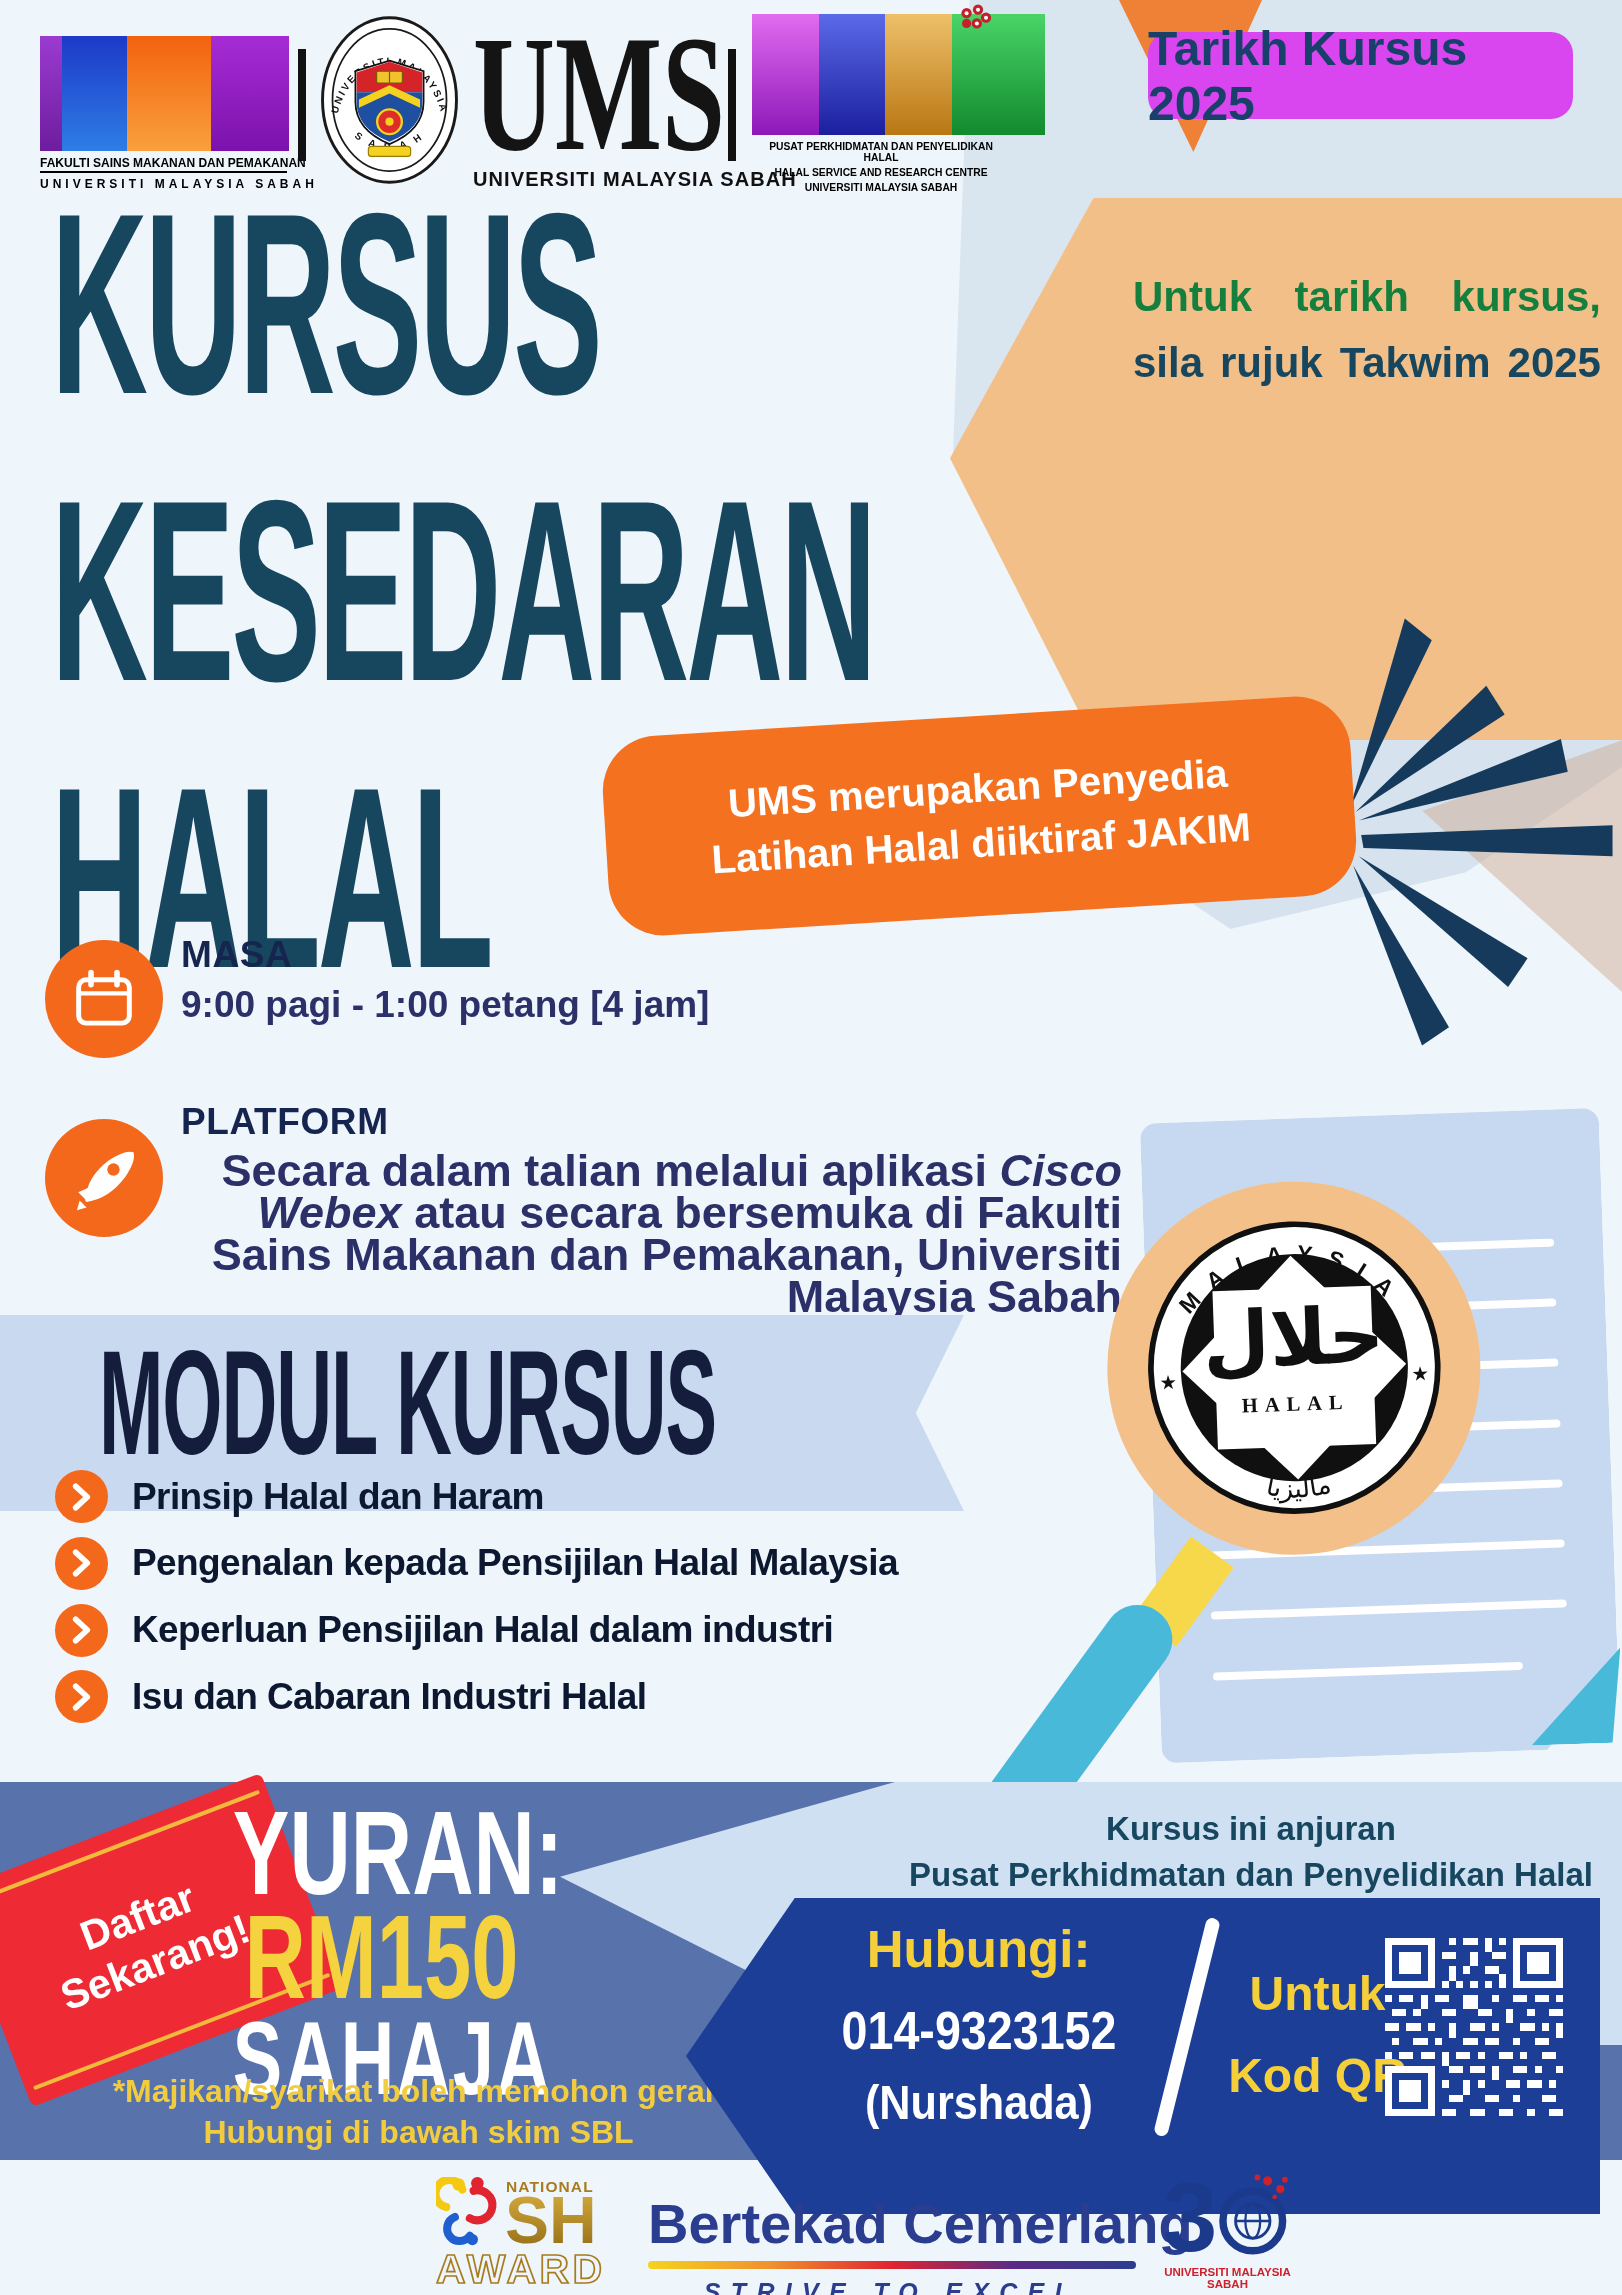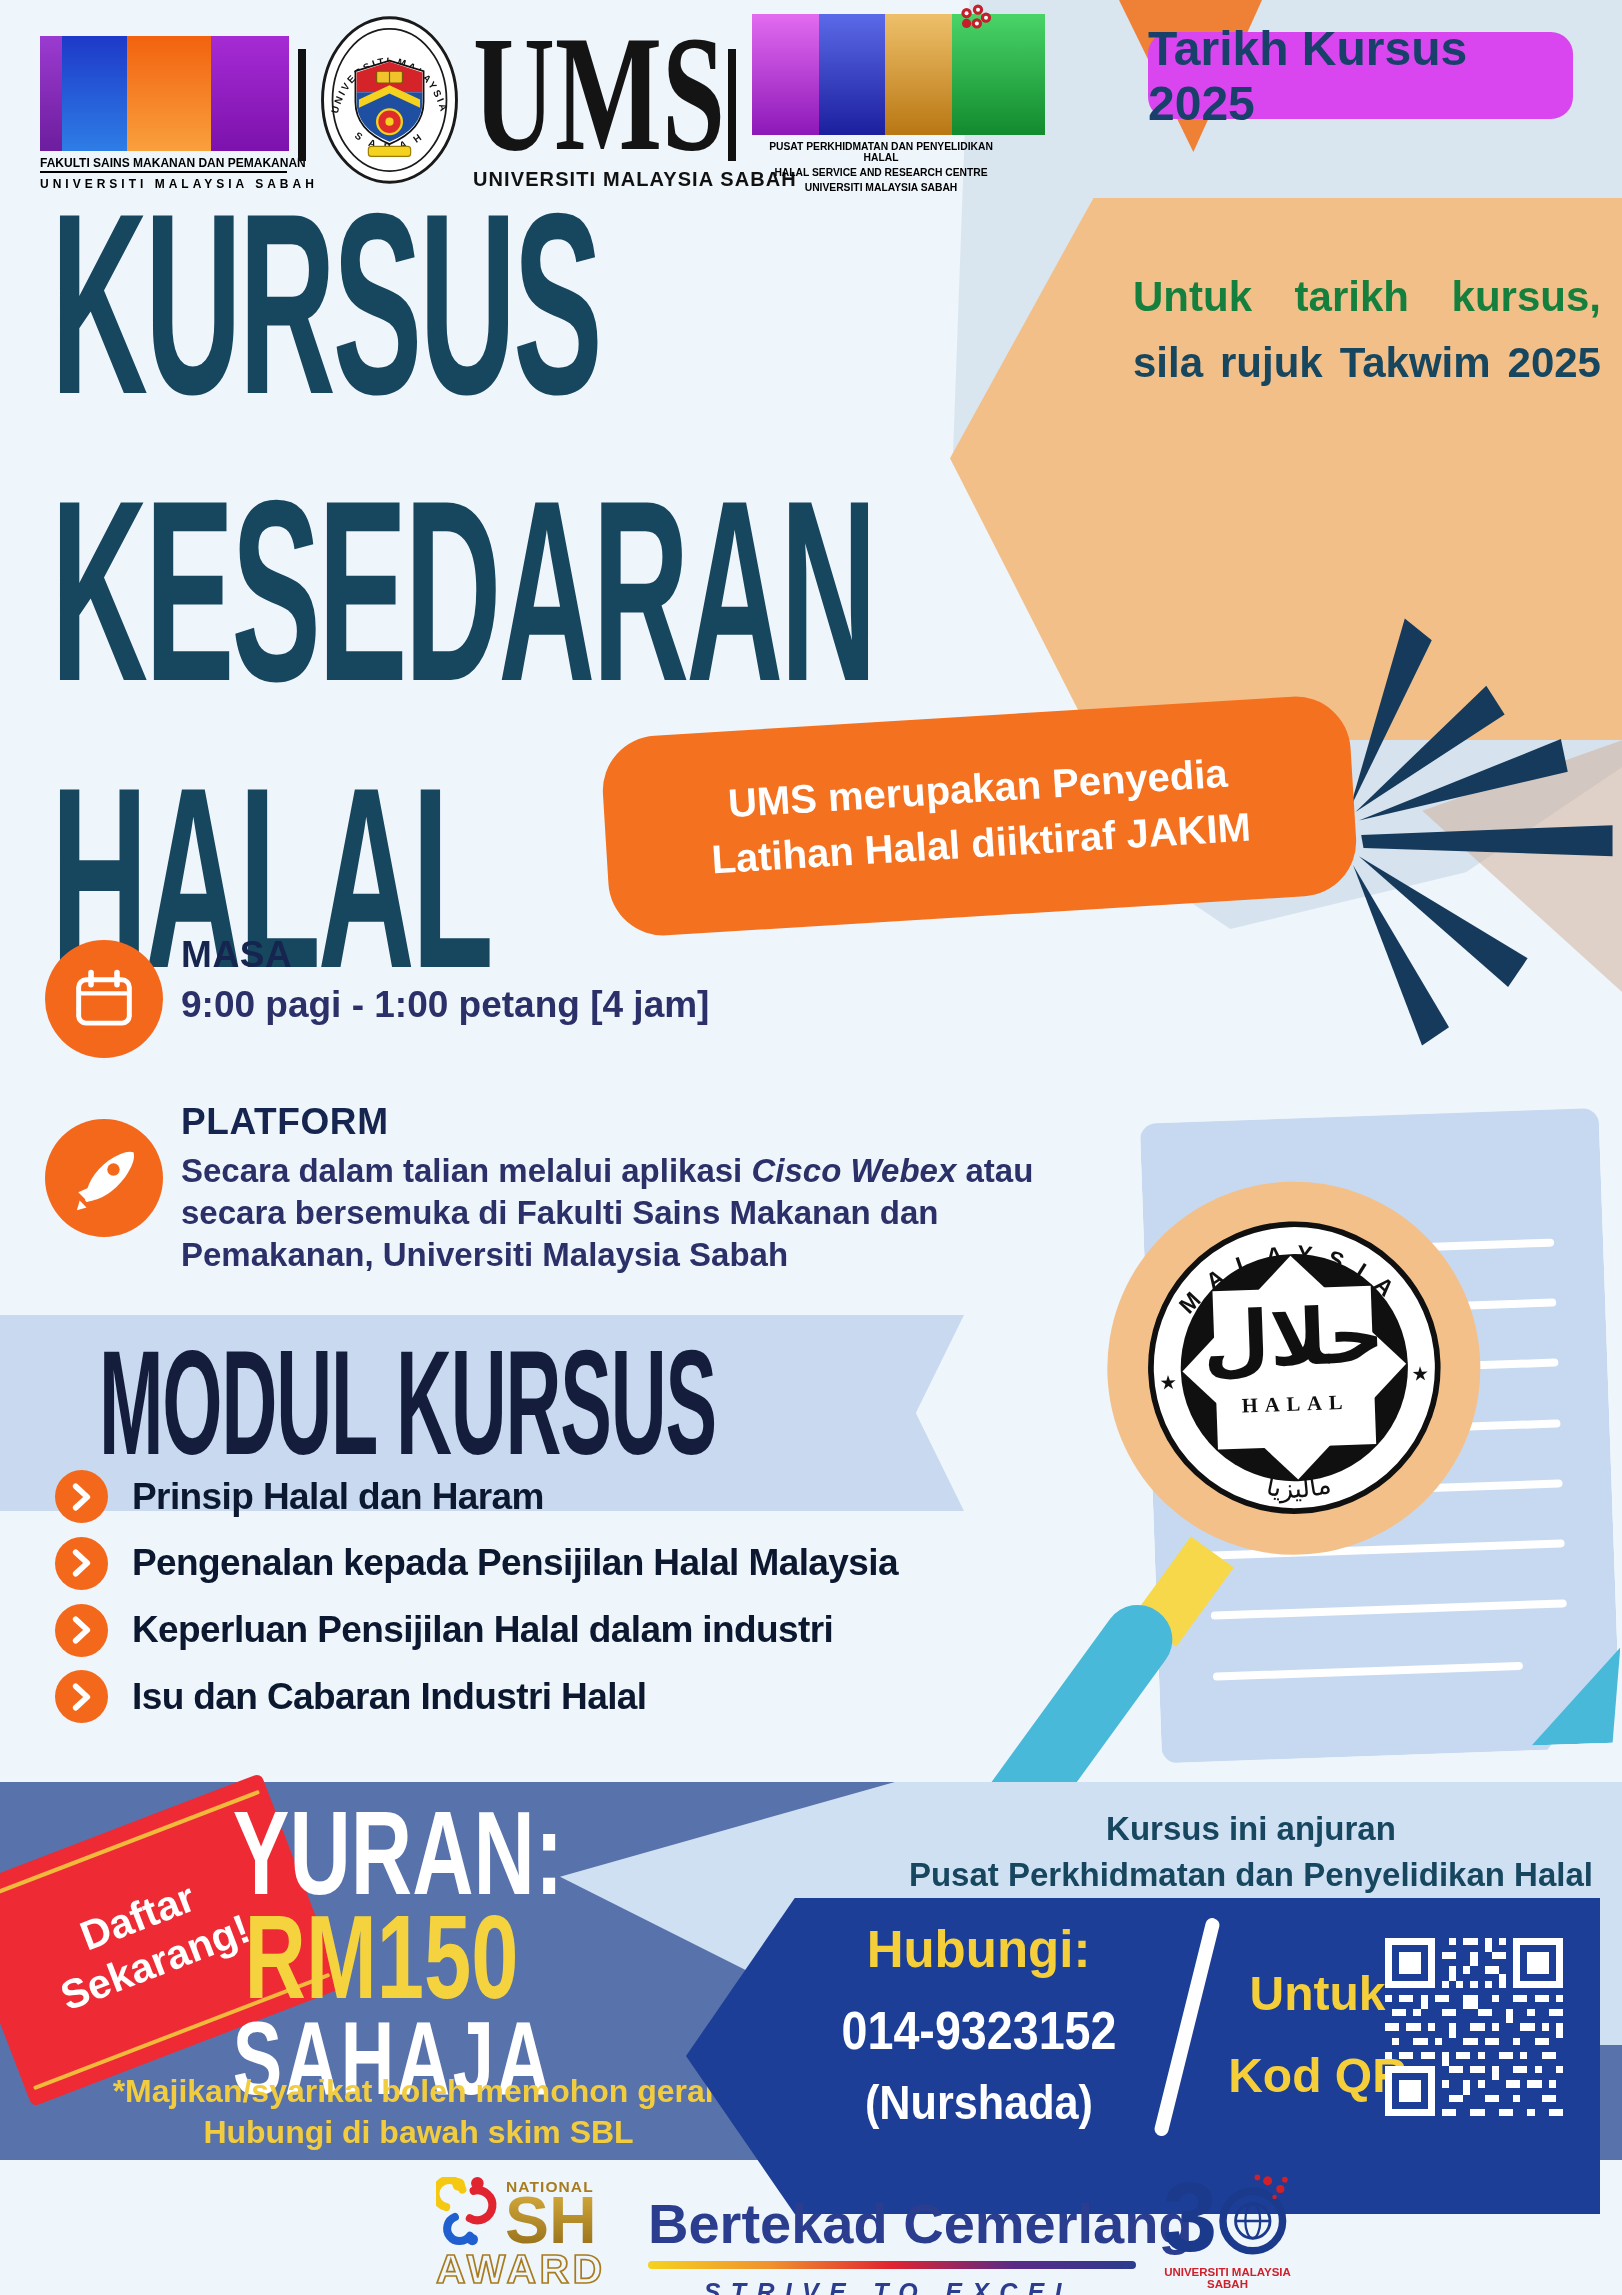--- a/index.html
+++ b/index.html
@@ -202,21 +202,21 @@
   <div class="abs icon-circle" style="left:45px;top:1119px;">
     <svg width="69" height="69" viewBox="0 0 100 100">
       <path d="M22 82 Q24 48 56 24 Q80 8 92 12 Q96 24 80 48 Q56 80 24 84 Z" fill="#fff"></path>
       <circle cx="63" cy="37" r="9" fill="#f4681c"></circle>
       <path d="M30 62 L12 70 L26 84 Z" fill="#fff"></path>
       <path d="M14 82 L24 92 L10 96 Z" fill="#fff"></path>
     </svg>
   </div>
   <div class="abs" style="left:181px;top:1101px;width:941px;">
     <div class="info-head">PLATFORM</div>
-    <div class="info-body" style="font-size:33px;line-height:42px;margin-top:6.9px;">
+    <div class="info-body" style="font-size:45px;line-height:42px;margin-top:6.9px;text-align:right;">
       <span>Secara dalam talian melalui aplikasi </span><span style="font-style:italic;">Cisco Webex</span><span style="font-weight:800;"> atau </span><span>secara bersemuka di Fakulti Sains Makanan dan Pemakanan, Universiti Malaysia Sabah</span>
     </div>
   </div>
 
   <div class="abs ribbon" style="left:0;top:1315px;width:964px;height:196px;">
     <div style="position:absolute;left:99px;top:16px;font-weight:900;font-size:149px;line-height:143px;color:#141e3c;letter-spacing:-2.3px;transform:scaleX(.52);transform-origin:left top;white-space:nowrap;">MODUL KURSUS</div>
   </div>
 
   <div class="abs" style="left:55px;top:1470px;">
     <div class="bullet-row">

